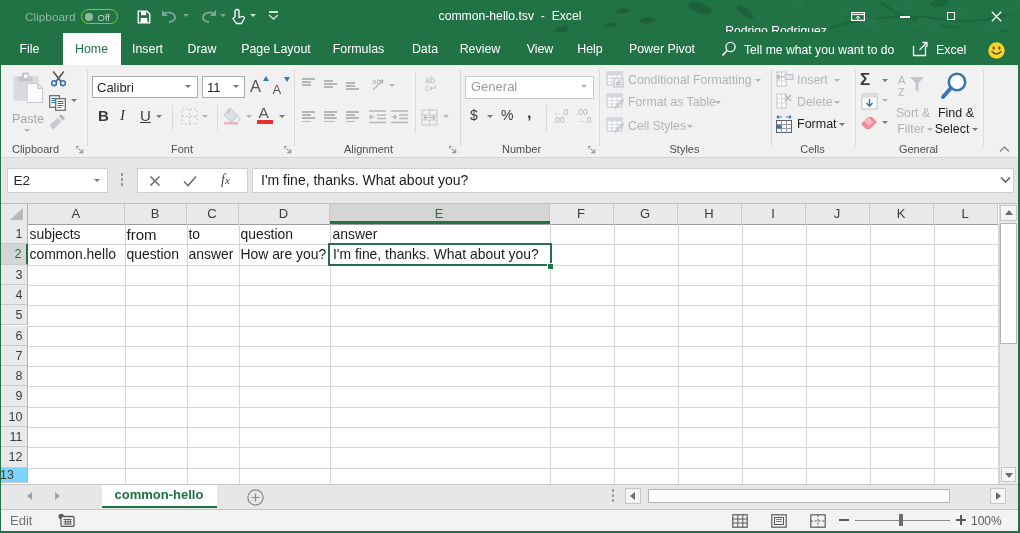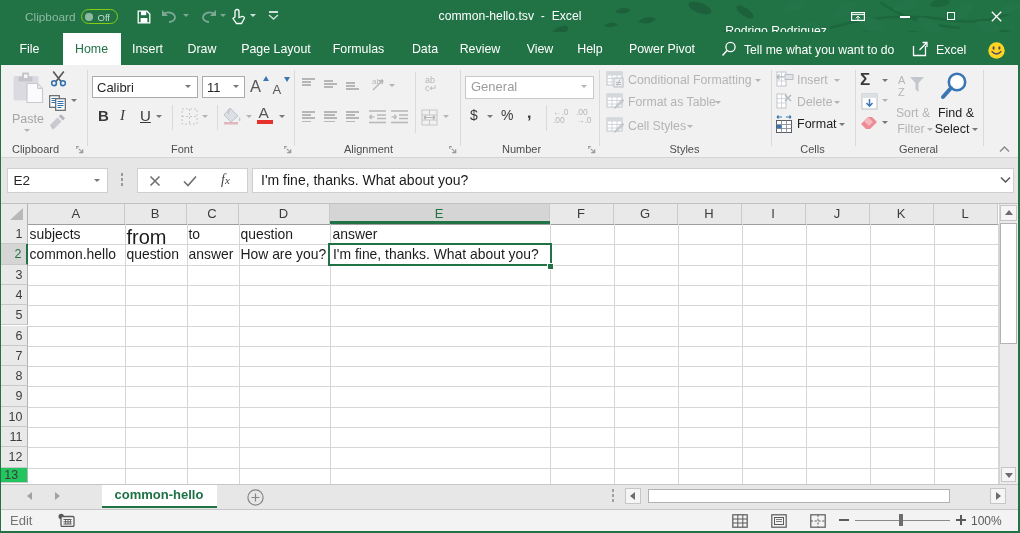--- a/index.html
+++ b/index.html
@@ -380,21 +380,21 @@
 <div class="a" style="left:0;top:264.6px;width:28px;height:20.3px;background:#e9e9e9;border-right:1px solid #b3b3b3;border-bottom:1px solid #c9c9c9;font-size:12.5px;color:#3c3c3c;text-align:right;padding-right:4.5px;line-height:20.3px">3</div>
 <div class="a" style="left:0;top:284.9px;width:28px;height:20.3px;background:#e9e9e9;border-right:1px solid #b3b3b3;border-bottom:1px solid #c9c9c9;font-size:12.5px;color:#3c3c3c;text-align:right;padding-right:4.5px;line-height:20.3px">4</div>
 <div class="a" style="left:0;top:305.2px;width:28px;height:20.3px;background:#e9e9e9;border-right:1px solid #b3b3b3;border-bottom:1px solid #c9c9c9;font-size:12.5px;color:#3c3c3c;text-align:right;padding-right:4.5px;line-height:20.3px">5</div>
 <div class="a" style="left:0;top:325.5px;width:28px;height:20.3px;background:#e9e9e9;border-right:1px solid #b3b3b3;border-bottom:1px solid #c9c9c9;font-size:12.5px;color:#3c3c3c;text-align:right;padding-right:4.5px;line-height:20.3px">6</div>
 <div class="a" style="left:0;top:345.8px;width:28px;height:20.3px;background:#e9e9e9;border-right:1px solid #b3b3b3;border-bottom:1px solid #c9c9c9;font-size:12.5px;color:#3c3c3c;text-align:right;padding-right:4.5px;line-height:20.3px">7</div>
 <div class="a" style="left:0;top:366.1px;width:28px;height:20.3px;background:#e9e9e9;border-right:1px solid #b3b3b3;border-bottom:1px solid #c9c9c9;font-size:12.5px;color:#3c3c3c;text-align:right;padding-right:4.5px;line-height:20.3px">8</div>
 <div class="a" style="left:0;top:386.4px;width:28px;height:20.3px;background:#e9e9e9;border-right:1px solid #b3b3b3;border-bottom:1px solid #c9c9c9;font-size:12.5px;color:#3c3c3c;text-align:right;padding-right:4.5px;line-height:20.3px">9</div>
 <div class="a" style="left:0;top:406.70000000000005px;width:28px;height:20.3px;background:#e9e9e9;border-right:1px solid #b3b3b3;border-bottom:1px solid #c9c9c9;font-size:12.5px;color:#3c3c3c;text-align:right;padding-right:4.5px;line-height:20.3px">10</div>
 <div class="a" style="left:0;top:427.0px;width:28px;height:20.3px;background:#e9e9e9;border-right:1px solid #b3b3b3;border-bottom:1px solid #c9c9c9;font-size:12.5px;color:#3c3c3c;text-align:right;padding-right:4.5px;line-height:20.3px">11</div>
 <div class="a" style="left:0;top:447.3px;width:28px;height:20.3px;background:#e9e9e9;border-right:1px solid #b3b3b3;border-bottom:1px solid #c9c9c9;font-size:12.5px;color:#3c3c3c;text-align:right;padding-right:4.5px;line-height:20.3px">12</div>
-<div class="a" style="left:0;top:467.6px;width:28px;height:15.899999999999977px;background:#22c55e;border-right:1px solid #b3b3b3;border-bottom:1px solid #c9c9c9;font-size:12.5px;color:#3c3c3c;text-align:center;padding-right:4.5px;line-height:15.899999999999977px">13</div>
+<div class="a" style="left:0;top:467.6px;width:28px;height:15.899999999999977px;background:#7dd3fc;border-right:1px solid #b3b3b3;border-bottom:1px solid #c9c9c9;font-size:12.5px;color:#3c3c3c;text-align:left;padding-right:4.5px;line-height:15.899999999999977px">13</div>
 <div class="a" style="left:124.5px;top:224px;width:1px;height:259.5px;background:#d6d6d6"></div>
 <div class="a" style="left:186.5px;top:224px;width:1px;height:259.5px;background:#d6d6d6"></div>
 <div class="a" style="left:238.5px;top:224px;width:1px;height:259.5px;background:#d6d6d6"></div>
 <div class="a" style="left:329.5px;top:224px;width:1px;height:259.5px;background:#d6d6d6"></div>
 <div class="a" style="left:549.5px;top:224px;width:1px;height:259.5px;background:#d6d6d6"></div>
 <div class="a" style="left:613.5px;top:224px;width:1px;height:259.5px;background:#d6d6d6"></div>
 <div class="a" style="left:677.5px;top:224px;width:1px;height:259.5px;background:#d6d6d6"></div>
 <div class="a" style="left:741.5px;top:224px;width:1px;height:259.5px;background:#d6d6d6"></div>
 <div class="a" style="left:805.5px;top:224px;width:1px;height:259.5px;background:#d6d6d6"></div>
 <div class="a" style="left:869.5px;top:224px;width:1px;height:259.5px;background:#d6d6d6"></div>
@@ -406,21 +406,21 @@
 <div class="a" style="left:28px;top:305.2px;width:969.5px;height:1px;background:#d6d6d6"></div>
 <div class="a" style="left:28px;top:325.5px;width:969.5px;height:1px;background:#d6d6d6"></div>
 <div class="a" style="left:28px;top:345.8px;width:969.5px;height:1px;background:#d6d6d6"></div>
 <div class="a" style="left:28px;top:366.1px;width:969.5px;height:1px;background:#d6d6d6"></div>
 <div class="a" style="left:28px;top:386.4px;width:969.5px;height:1px;background:#d6d6d6"></div>
 <div class="a" style="left:28px;top:406.70000000000005px;width:969.5px;height:1px;background:#d6d6d6"></div>
 <div class="a" style="left:28px;top:427.0px;width:969.5px;height:1px;background:#d6d6d6"></div>
 <div class="a" style="left:28px;top:447.3px;width:969.5px;height:1px;background:#d6d6d6"></div>
 <div class="a" style="left:28px;top:467.6px;width:969.5px;height:1px;background:#d6d6d6"></div>
 <div class="a" style="left:29.5px;top:226px;font-size:13.9px;color:#1c1c1c">subjects</div>
-<div class="a" style="left:126.5px;top:226px;font-size:20px;color:#1c1c1c">from</div>
+<div class="a" style="left:126.5px;top:226px;font-size:15px;color:#1c1c1c">from</div>
 <div class="a" style="left:188.5px;top:226px;font-size:13.9px;color:#1c1c1c">to</div>
 <div class="a" style="left:240.5px;top:226px;font-size:13.9px;color:#1c1c1c">question</div>
 <div class="a" style="left:332.5px;top:226px;font-size:13.9px;color:#1c1c1c">answer</div>
 <div class="a" style="left:29.5px;top:246.3px;font-size:13.9px;color:#1c1c1c">common.hello</div>
 <div class="a" style="left:126.5px;top:246.3px;font-size:13.9px;color:#1c1c1c">question</div>
 <div class="a" style="left:188.5px;top:246.3px;font-size:13.9px;color:#1c1c1c">answer</div>
 <div class="a" style="left:240.5px;top:246.3px;font-size:13.9px;color:#1c1c1c">How are you?</div>
 <div class="a" style="left:328px;top:242.5px;width:223.5px;height:23px;background:#fff;border:2.2px solid #217346"></div>
 <div class="a" style="left:333px;top:246.3px;font-size:13.9px;color:#1c1c1c">I'm fine, thanks. What about you?</div>
 <div class="a" style="left:546.5px;top:262.5px;width:7px;height:7px;background:#217346;border:1.2px solid #fff"></div>

